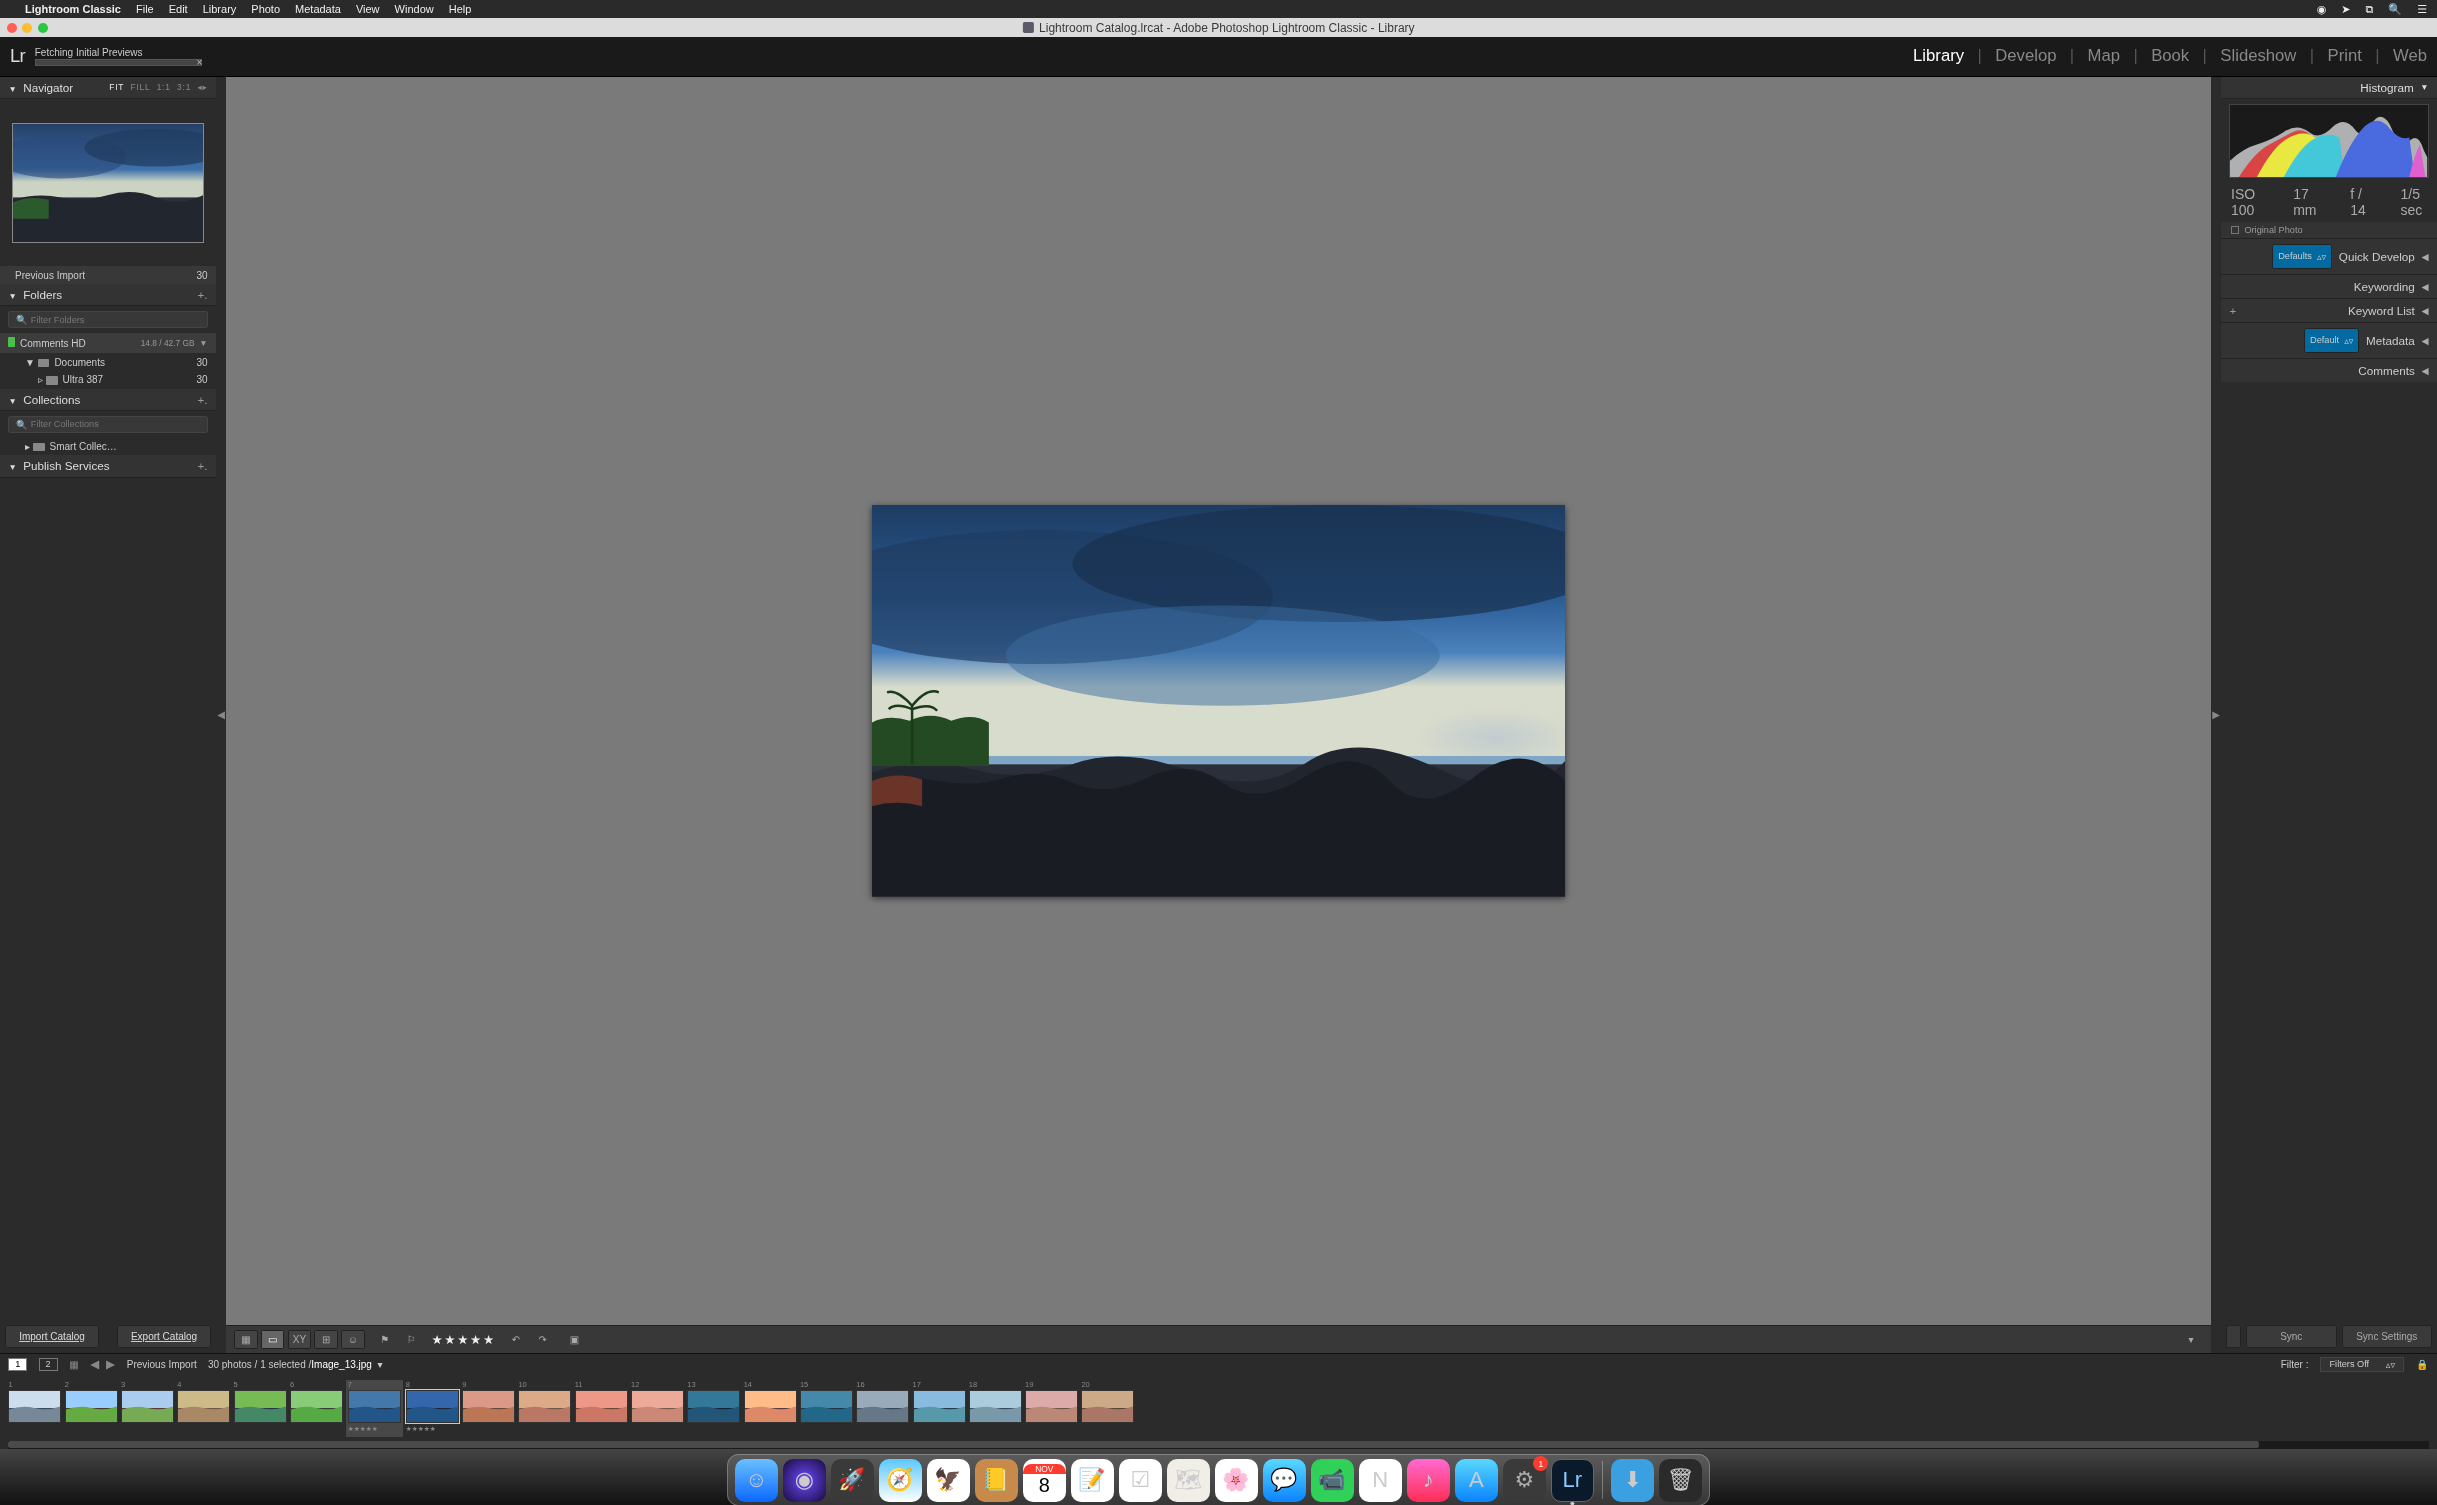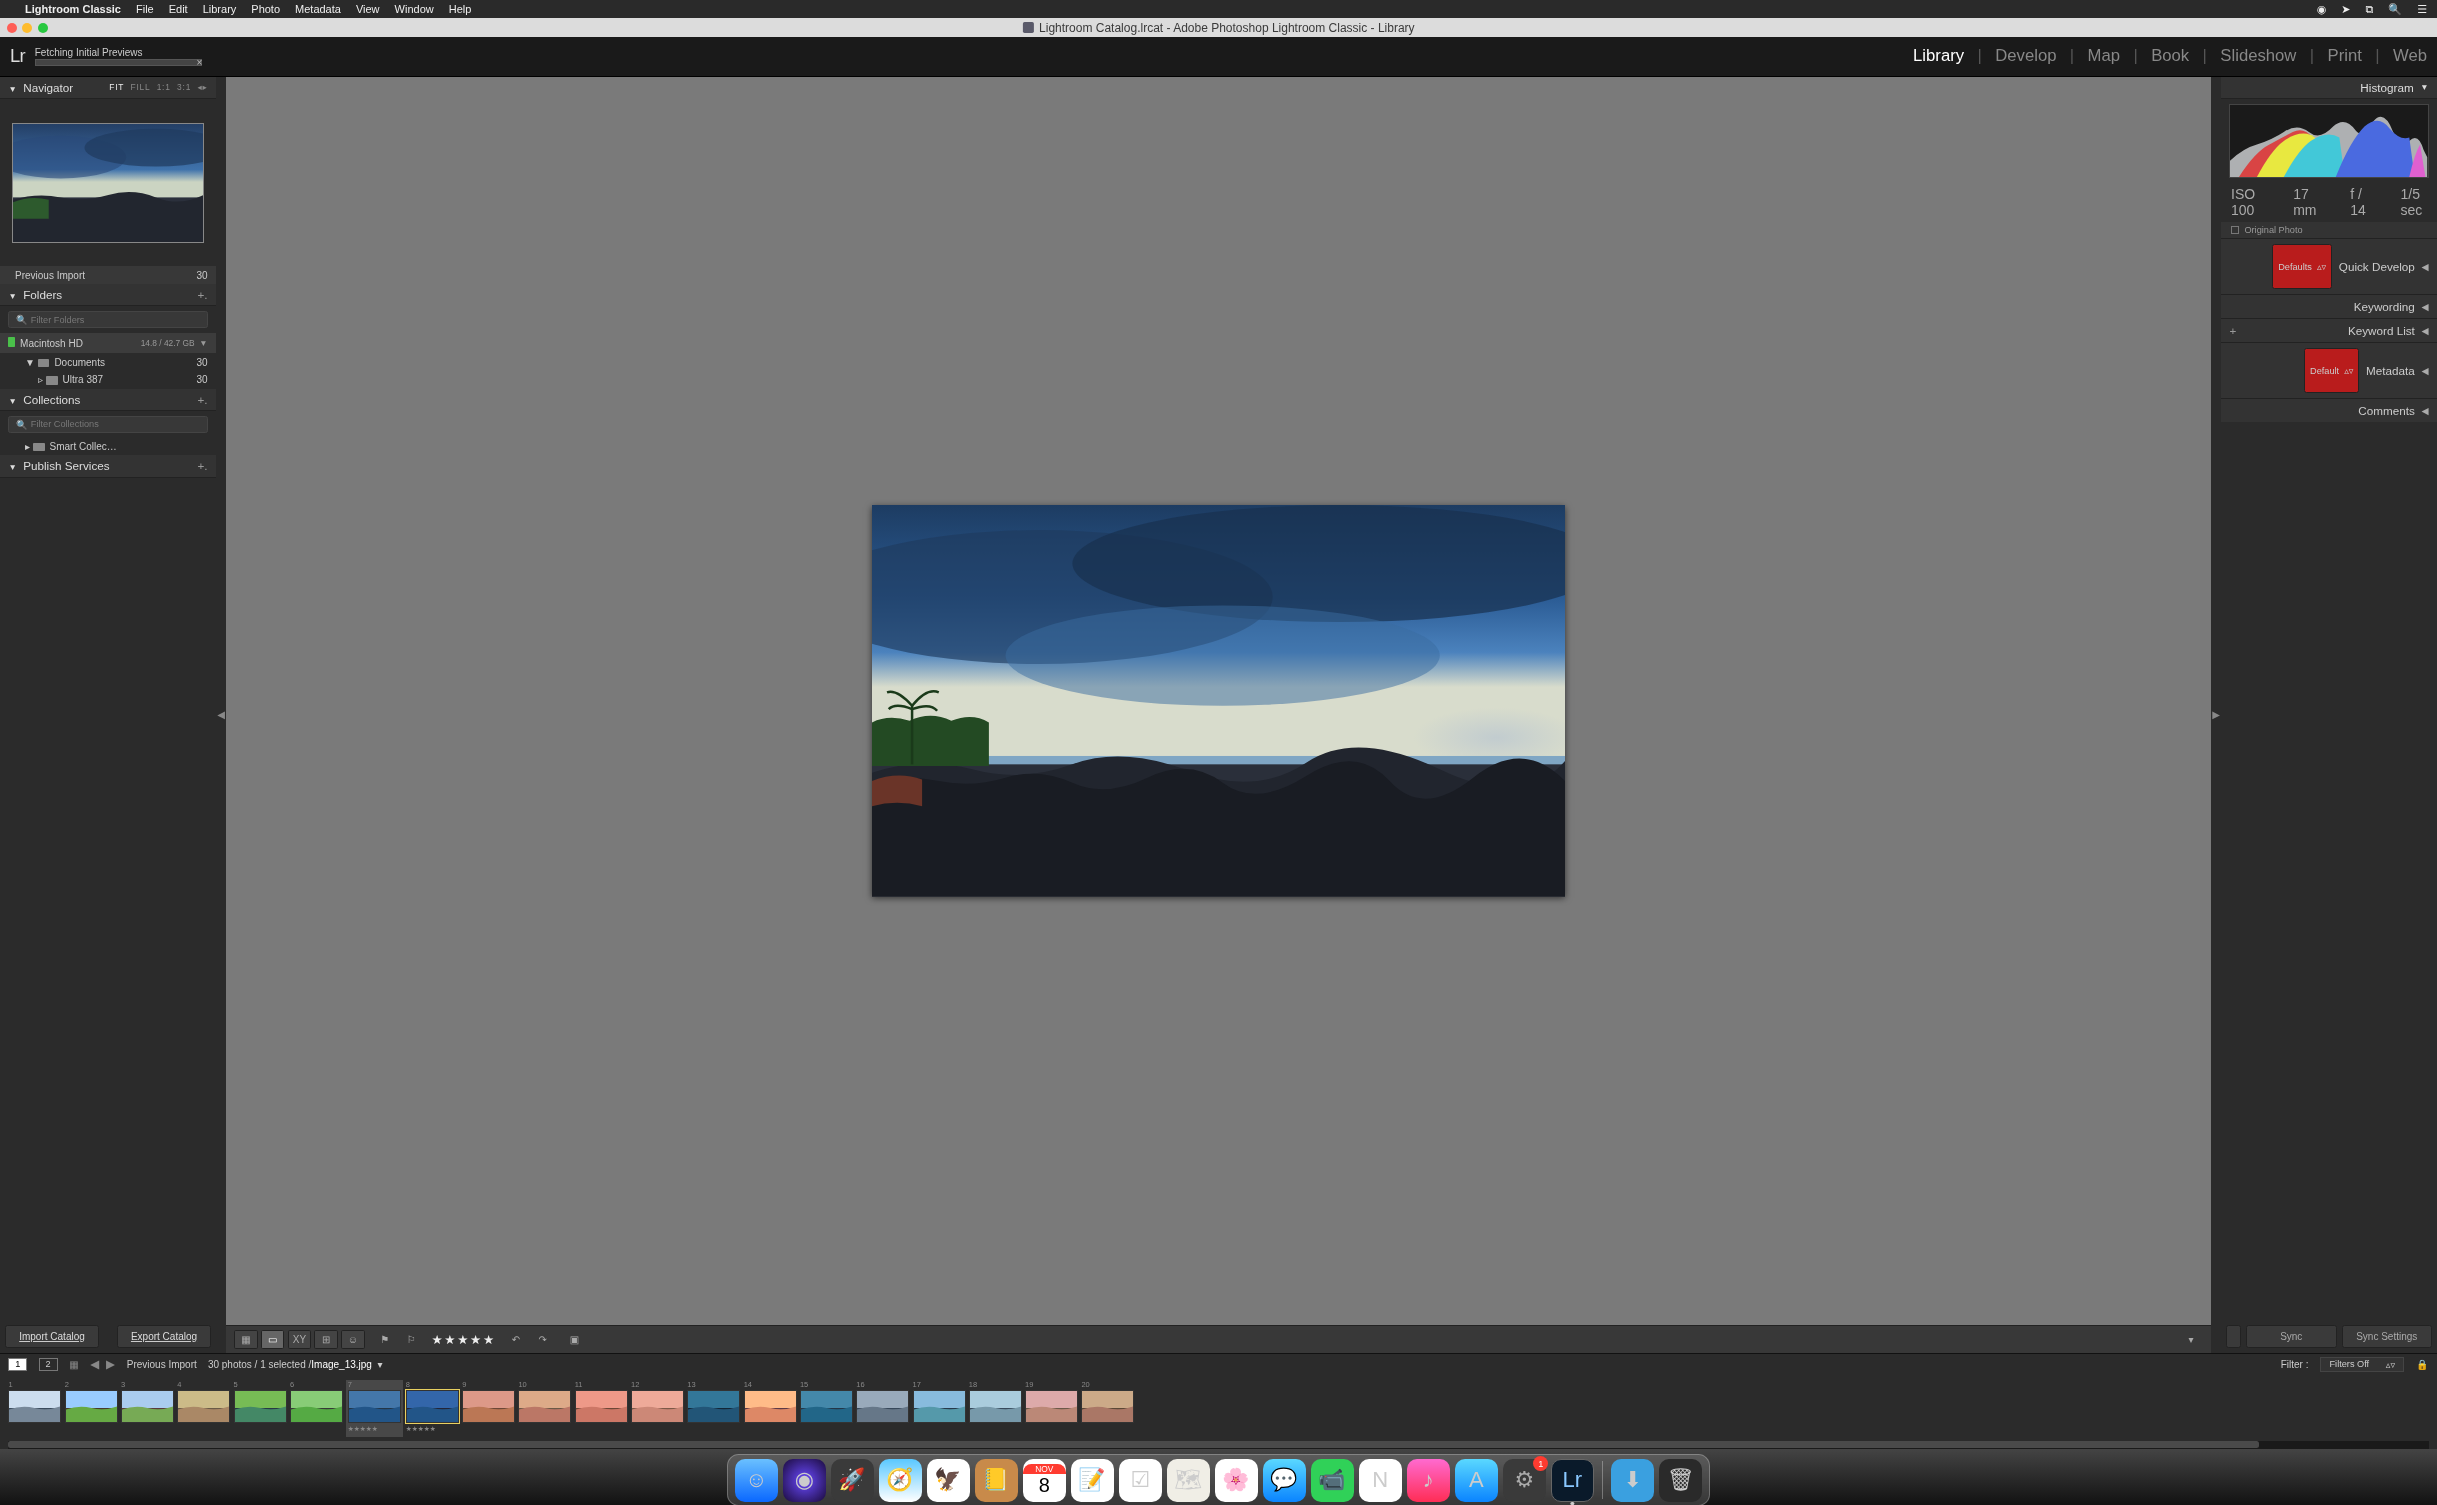--- a/index.html
+++ b/index.html
@@ -73,21 +73,21 @@
 .stars { color:#eee; font-size:12.5px; letter-spacing:1.7px; }
 
 
 .histo-box { margin:5px 8.4px; height:74px; background:#1a1a1a; border:0.8px solid #444; position:relative; overflow:hidden;}
 .exif-row { display:flex; justify-content:space-between; padding:3.3px 10px; font-size:14px; color:#aaa; background:#2b2b2b;gap:32px; }
 .orig-row { padding:3.3px 10px; font-size:9.2px; color:#999; background:#333; display:flex;align-items:center;gap:5px;}
 .orig-row .cb { width:8.4px;height:8.4px;border:0.8px solid #777;}
 
 .rp-hd { background:#333; padding:5px 8.4px; display:flex; align-items:center; justify-content:flex-end; gap:6.7px; font-size:11.7px; color:#ccc; border-top:0.8px solid #222;}
 .rp-hd .tri { color:#aaa; font-size:9.2px;}
-.rp-sel { background:#b91c1c; border:0.8px solid #222; padding:16px 5px; font-size:9.2px; color:#ccc; border-radius:2.5px; display:flex; align-items:flex-end; gap:5px;}
+.rp-sel { background:#0369a1; border:0.8px solid #222; padding:6px 5px; font-size:9.2px; color:#ccc; border-radius:2.5px; display:flex; align-items:flex-start; gap:5px;}
 .sync-row { display:flex; gap:5px; padding:5px; }
 .sync-btn { flex:1; background:#3a3a3a; border:0.8px solid #222; padding:5px; text-align:center; font-size:10px; color:#aaa; border-radius:2.5px;}
 .sync-mini { width:15px; background:#3a3a3a; border:0.8px solid #222; border-radius:2.5px;}
 
 
 .fs-header { height:22px; background:#2b2b2b; display:flex; align-items:center; padding:0 8.4px; gap:11.7px; font-size:10px; border-top:0.8px solid #111; }
 .monitor-btn { padding:0.8px 5.8px; border:0.8px solid #777; font-size:9.2px; color:#ccc; }
 .monitor-btn.active { background:#fff; color:#000; }
 .fs-nav { color:#888; display:flex; gap:6.7px; font-size:11.7px;}
 .fs-path { color:#ccc; }
@@ -218,21 +218,21 @@
 
     <div class="panel-hd">
       <span><span class="tri">▼</span>&nbsp; <span>Folders</span></span>
       <span class="plus">+.</span>
     </div>
     <div class="filter-box">
         <span>🔍</span>
         <span>Filter Folders</span>
       </div>
     <div class="volume-row">
-      <span><span class="vol-led"></span><span>Macintosh HD</span></span>
+      <span><span class="vol-led"></span><span>Comments HD</span></span>
       <span class="vol-right"><span>14.8 / 42.7 GB</span>&nbsp; ▼</span>
     </div>
     <div class="panel-row indent1">
       <span>▼ <span class="folder-ic"></span><span>Documents</span></span>
       <span>30</span>
     </div>
     <div class="panel-row indent2">
       <span>▹ <span class="folder-ic"></span><span>Ultra 387</span></span>
       <span>30</span>
     </div>

